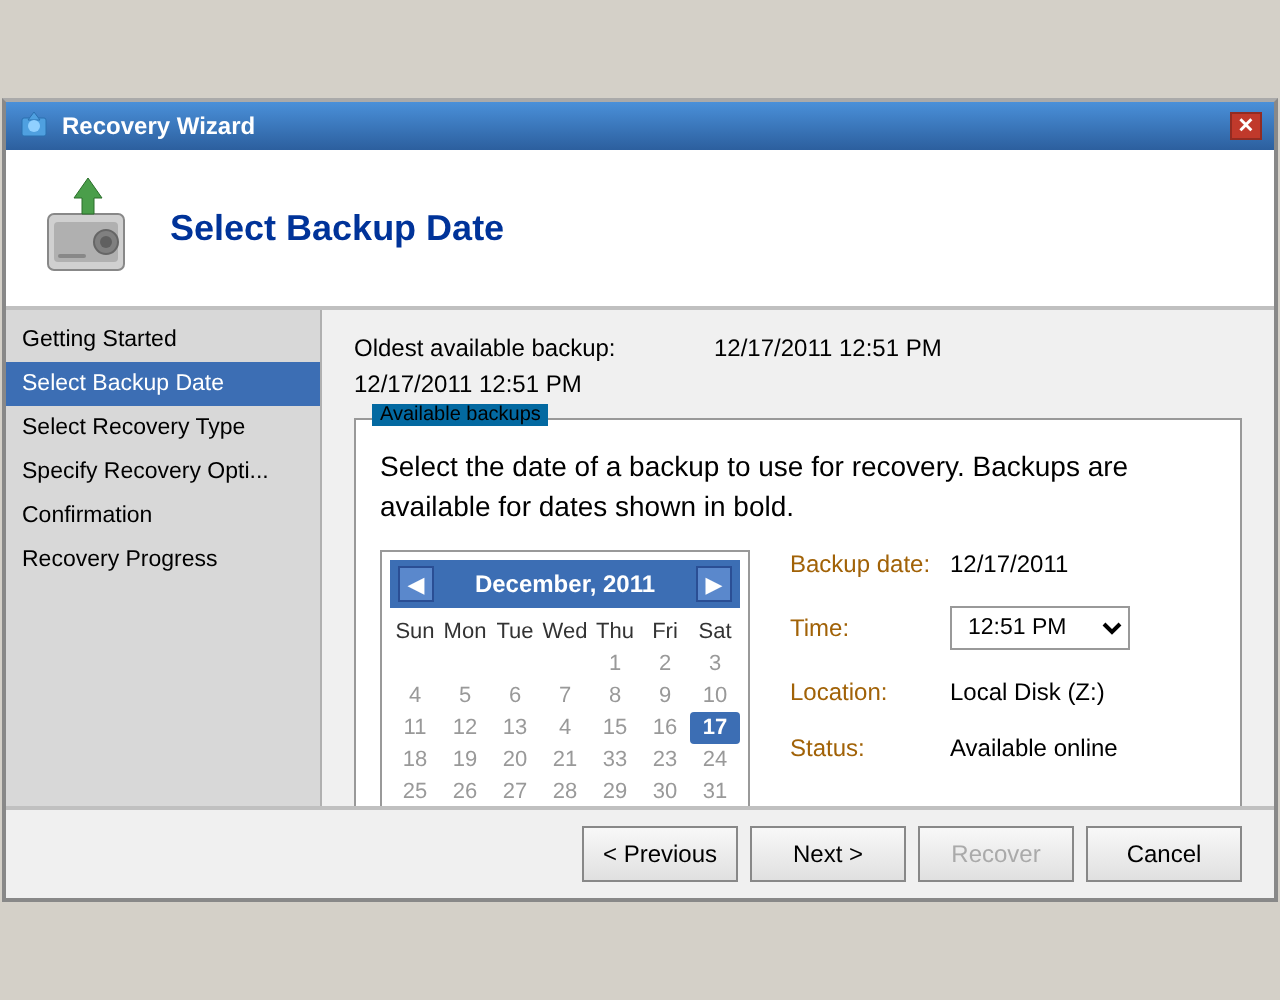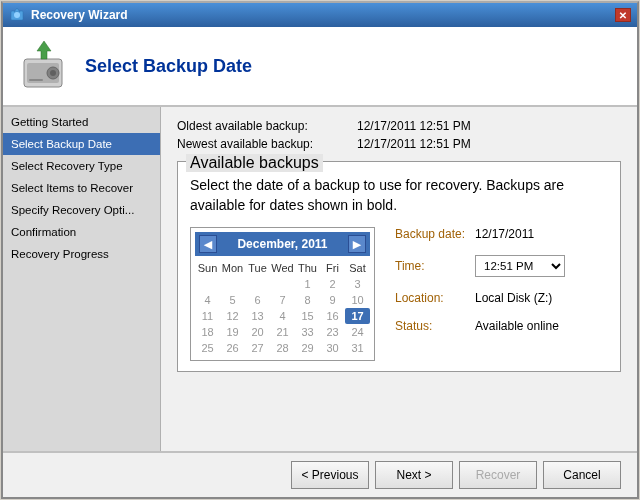--- a/index.html
+++ b/index.html
@@ -9,21 +9,21 @@
       background: #d4d0c8;
       display: flex;
       justify-content: center;
       align-items: center;
       width: 640px;
       height: 500px;
       overflow: hidden;
     }
     .window {
       width: 638px;
-      height: 498px;
+      height: 402px;
       background: #f0f0f0;
       border: 2px solid #888;
       border-top: 2px solid #aaa;
       display: flex;
       flex-direction: column;
     }
     .title-bar {
       background: linear-gradient(to bottom, #4a90d9, #2c5f9e);
       color: white;
       padding: 4px 6px;
@@ -117,23 +117,23 @@
       border: 1px solid #999;
       margin-top: 10px;
       padding: 10px 12px;
       background: white;
       position: relative;
     }
     .group-legend {
       position: absolute;
       top: -8px;
       left: 8px;
-      background: #e5e5e5;
+      background: #0369a1;
       padding: 0 4px;
-      font-size: 16px;
+      font-size: 10px;
       font-weight: normal;
     }
     .group-description {
       font-size: 14px;
       margin-bottom: 12px;
       line-height: 1.4;
       margin-top: 4px;
     }
     .calendar-and-details {
       display: flex;
@@ -279,33 +279,31 @@
     </svg>
     <span class="header-title">Select Backup Date</span>
   </div>
 
   <div class="content-area">
 
     <div class="sidebar">
       <div class="sidebar-item">Getting Started</div>
       <div class="sidebar-item active">Select Backup Date</div>
       <div class="sidebar-item">Select Recovery Type</div>
-      <div class="sidebar-item">Select Items to Recover</div>
       <div class="sidebar-item">Specify Recovery Opti...</div>
       <div class="sidebar-item">Confirmation</div>
       <div class="sidebar-item">Recovery Progress</div>
     </div>
 
     <div class="main-content">
       <div class="info-row">
         <span class="info-label">Oldest available backup:</span>
         <span class="info-value">12/17/2011 12:51 PM</span>
       </div>
       <div class="info-row">
-        <span class="info-label">Newest available backup:</span>
         <span class="info-value">12/17/2011 12:51 PM</span>
       </div>
 
       <div class="available-backups-group">
         <span class="group-legend">Available backups</span>
         <p class="group-description">Select the date of a backup to use for recovery. Backups are available for dates shown in bold.</p>
 
         <div class="calendar-and-details">
 
           <div class="calendar-container">

